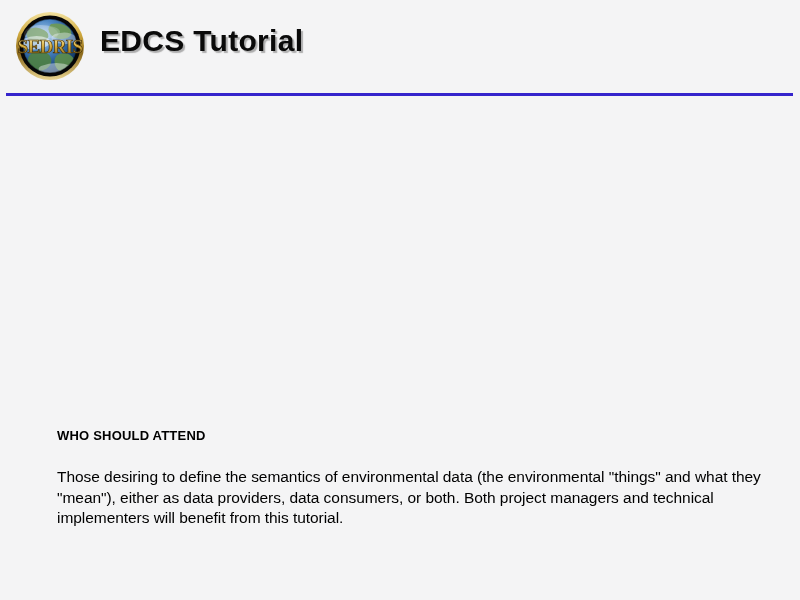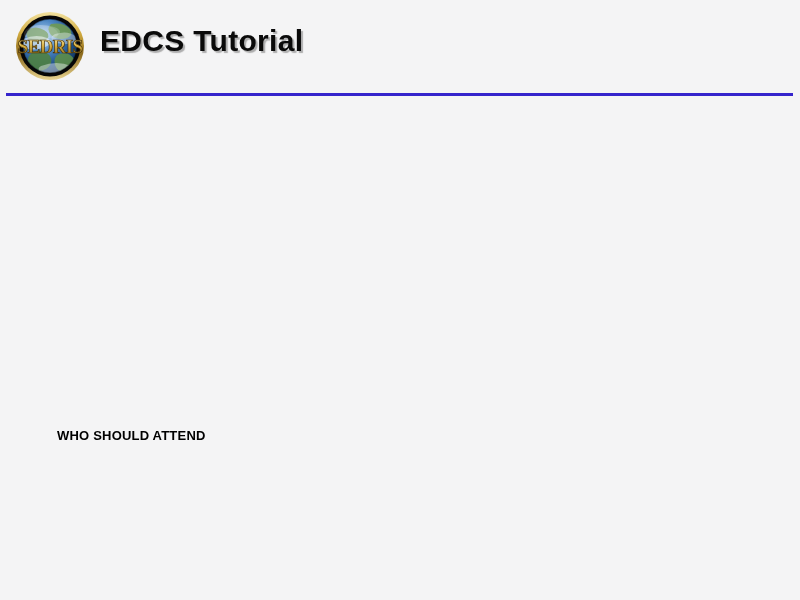--- a/index.html
+++ b/index.html
@@ -195,16 +195,17 @@
     </div>
 
     <div class="header-title">EDCS Tutorial</div>
 
     <div class="header-rule"></div>
   </div>
 
 
   <div class="attend-block">
     <div class="attend-heading">WHO SHOULD ATTEND</div>
+    <div class="attend-body">Those desiring to define the semantics of environmental data (the environmental "things" and what they "mean"), either as data providers, data consumers, or both. Both project managers and technical implementers will benefit from this tutorial.</div>
   </div>
 
 
 </div>
 
 </body></html>

